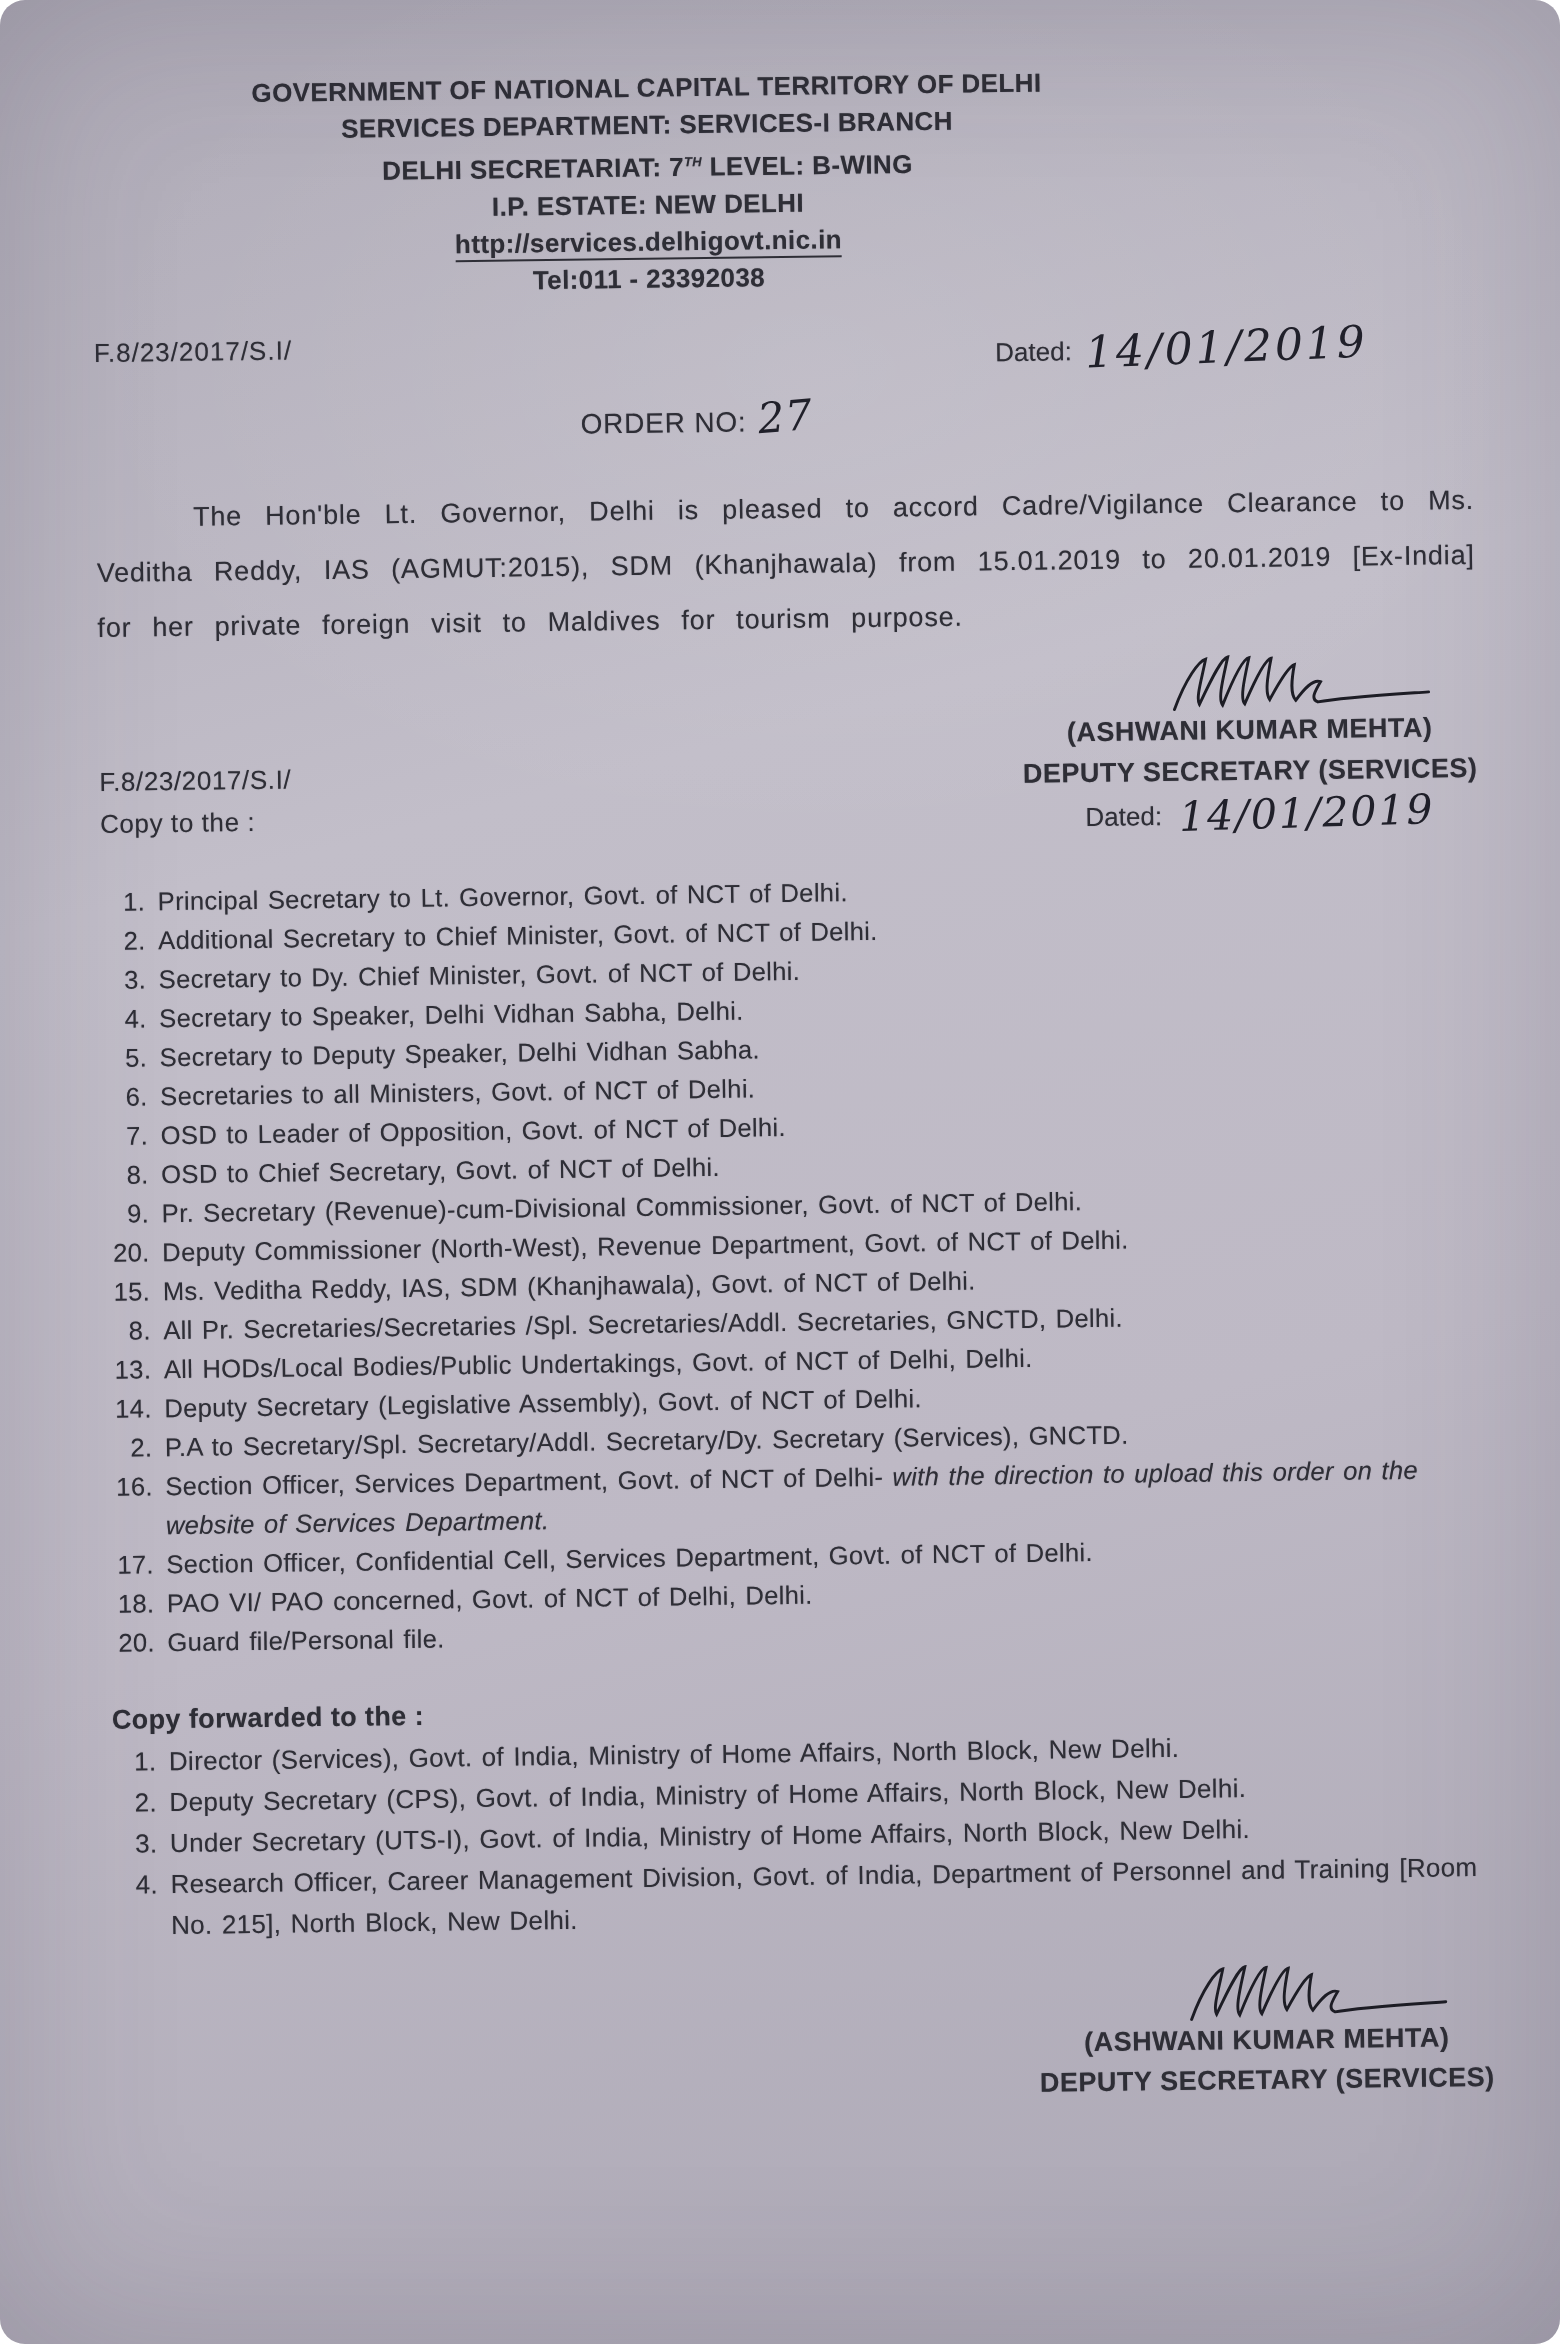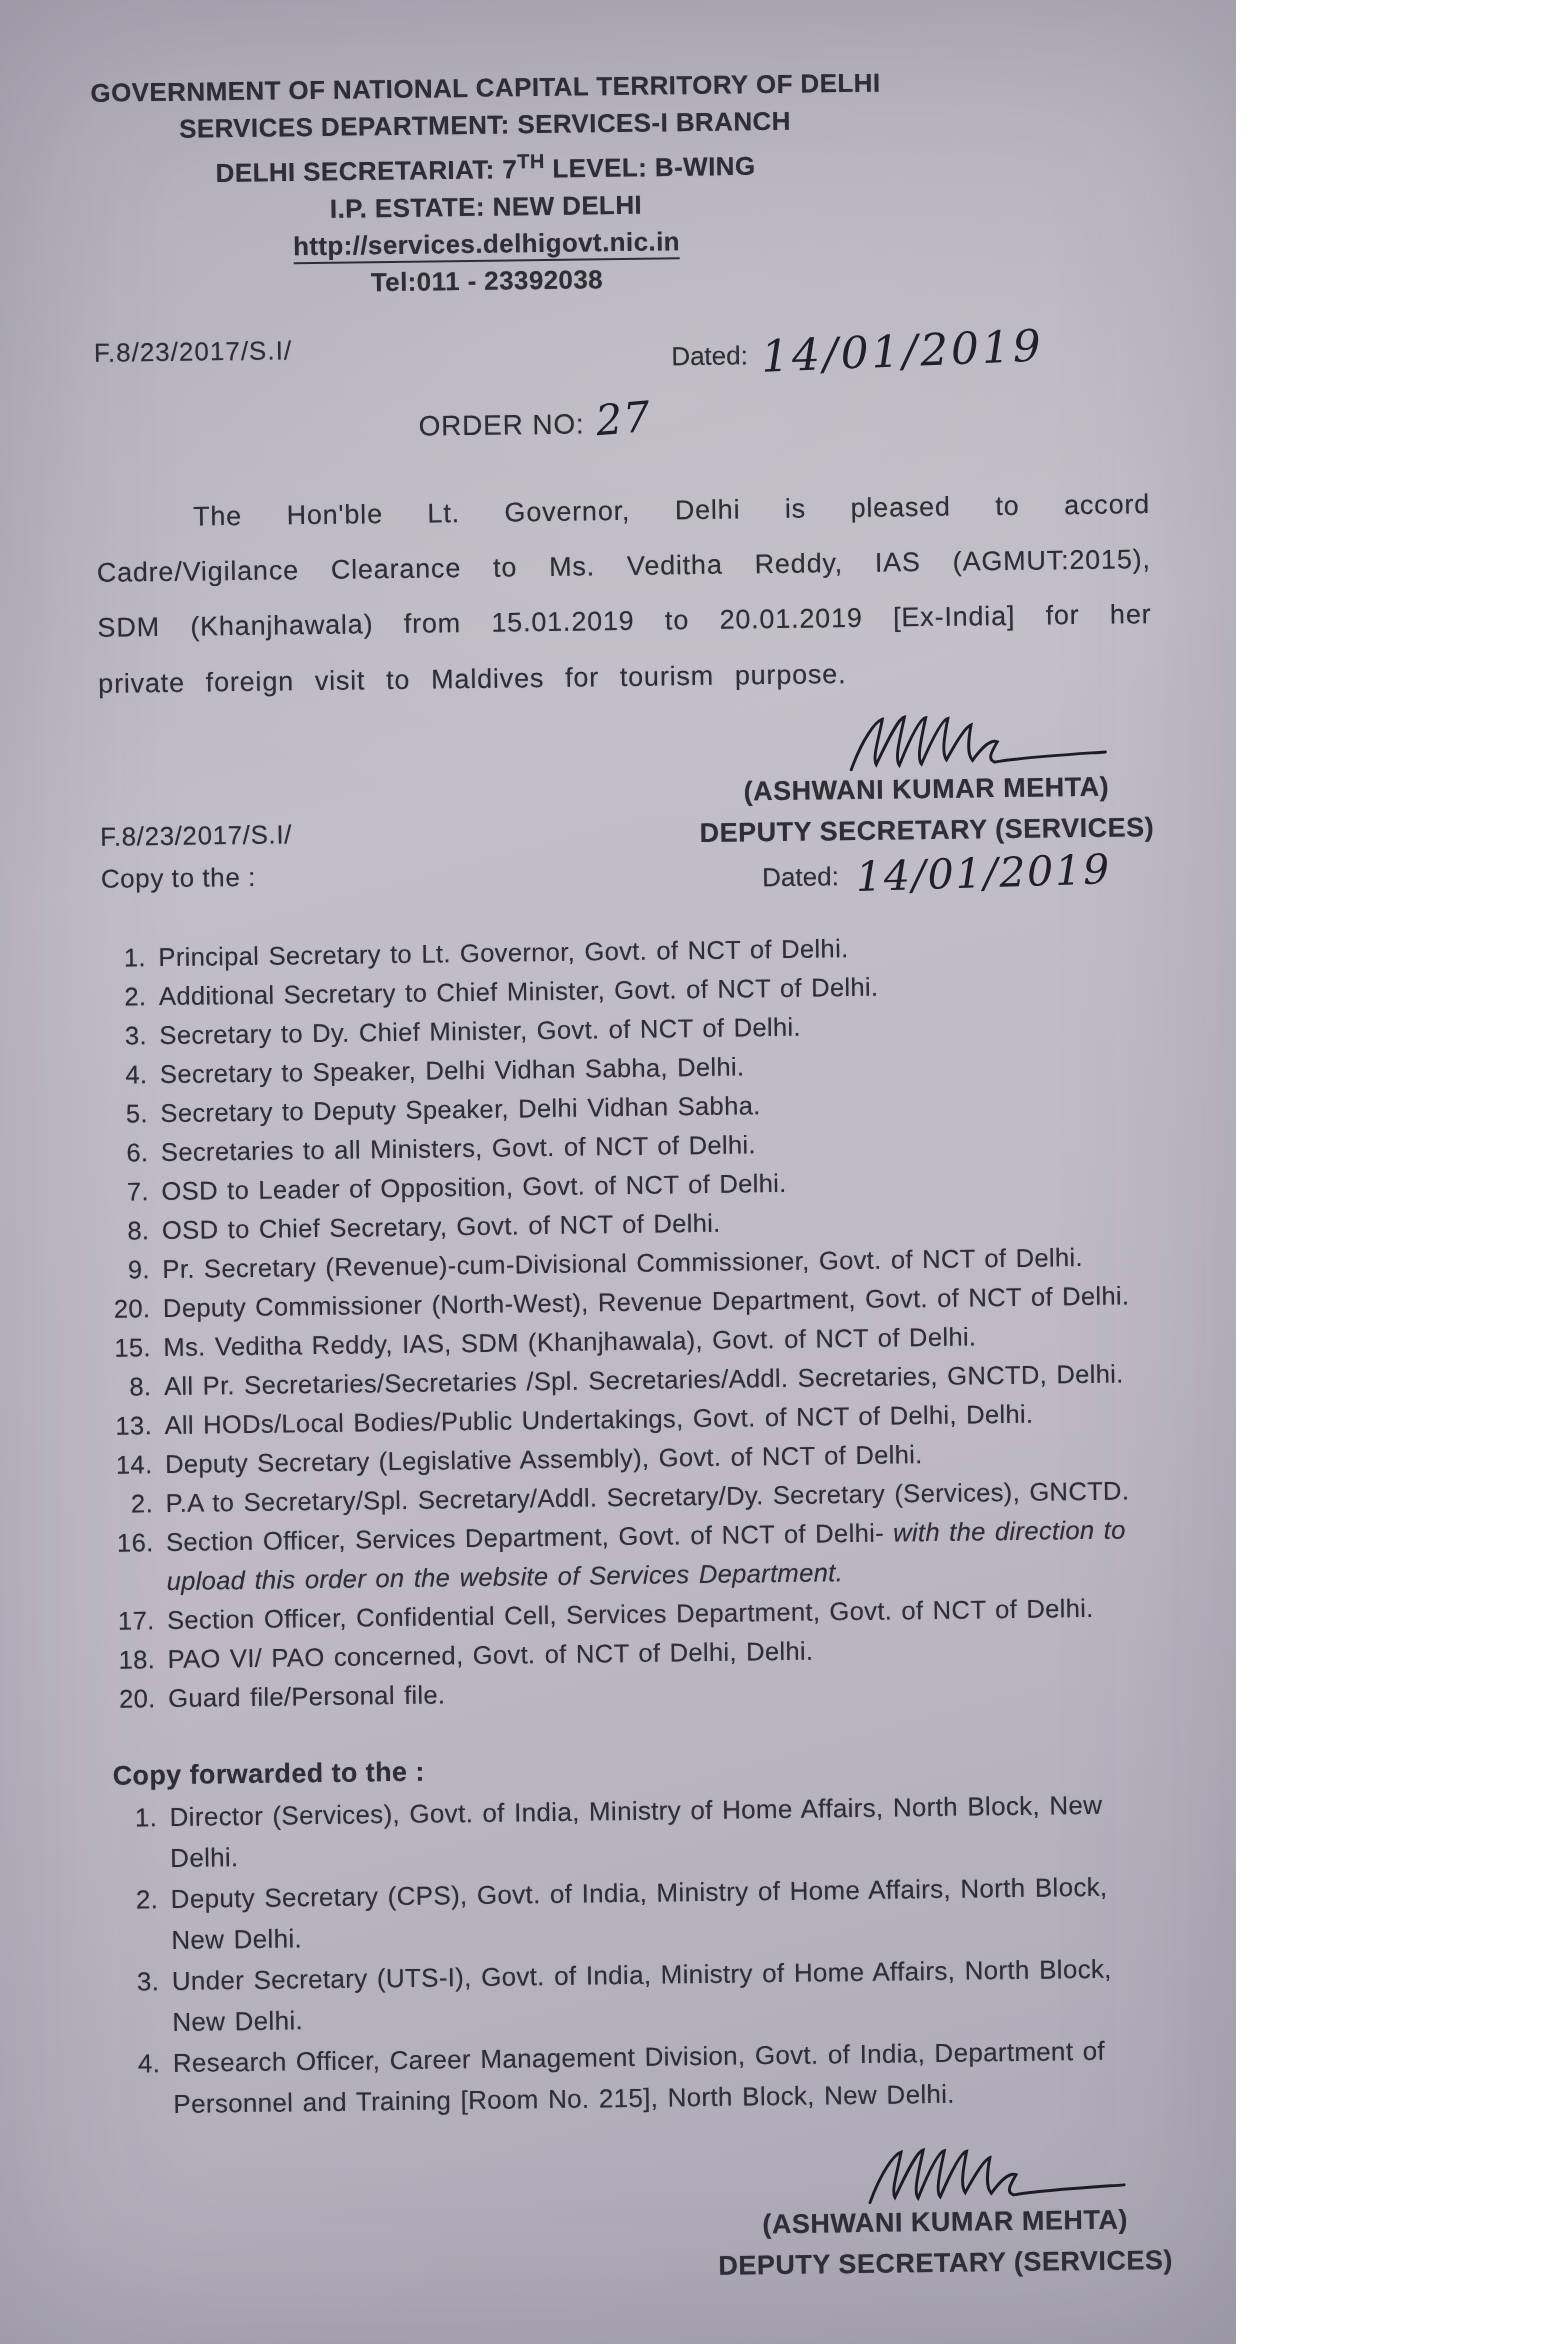--- a/index.html
+++ b/index.html
@@ -1,44 +1,45 @@
 <!DOCTYPE html>
 <html><head>
 <meta charset="utf-8">
 <style>
   html,body{margin:0;padding:0;}
   .page{
     position:relative;
-    width:1236px;height:2344px;
+    width:1560px;height:2344px;
     background:
       radial-gradient(1062px 676px at 52% 16%, rgba(255,255,255,0.10), transparent 70%),
       linear-gradient(165deg,#aeaab6 0%,#c2bec9 34%,#beb9c5 62%,#aba7b4 100%);
     overflow:hidden;
     font-family:"Liberation Sans",sans-serif;
     color:#2e2e36;
+    border-radius:25px;
   }
   .page::after{
     content:"";position:absolute;inset:0;pointer-events:none;
     box-shadow:inset 0 0 183px rgba(58,53,74,.20);
   }
   .content{
     position:absolute;inset:0;
     padding:68px 89px 0 93px;
     transform:rotate(-0.75deg);
     transform-origin:50% 12%;
     text-shadow:0 0 1px rgba(46,46,54,.42);
   }
   .letterhead{
     text-align:center;
     margin:0 266px 0 0;
     font-weight:bold;
     font-size:26px;line-height:37px;letter-spacing:0.4px;
   }
   .letterhead .lh-line{white-space:nowrap;}
-  .letterhead sup{font-size:20px;vertical-align:super;}
+  .letterhead sup{font-size:13px;vertical-align:super;font-style:italic;}
   .url-line span.url-text{border-bottom:2.9px solid #2e2e36;padding-bottom:1px;}
   .ref-row{display:flex;justify-content:space-between;align-items:flex-start;margin-top:33px;}
   .file-no{font-size:26px;letter-spacing:1px;}
   .dated-line{display:flex;align-items:baseline;gap:13.5px;margin-right:104px;font-size:26px;}
   .hw{
     font-family:"DejaVu Serif",serif;font-style:italic;color:#20202a;
     display:inline-block;text-shadow:none;
   }
   .hw-date-top{font-size:44px;line-height:.9;transform:rotate(-1.5deg) translateY(3.9px);letter-spacing:2.9px;}
   .order-line{

